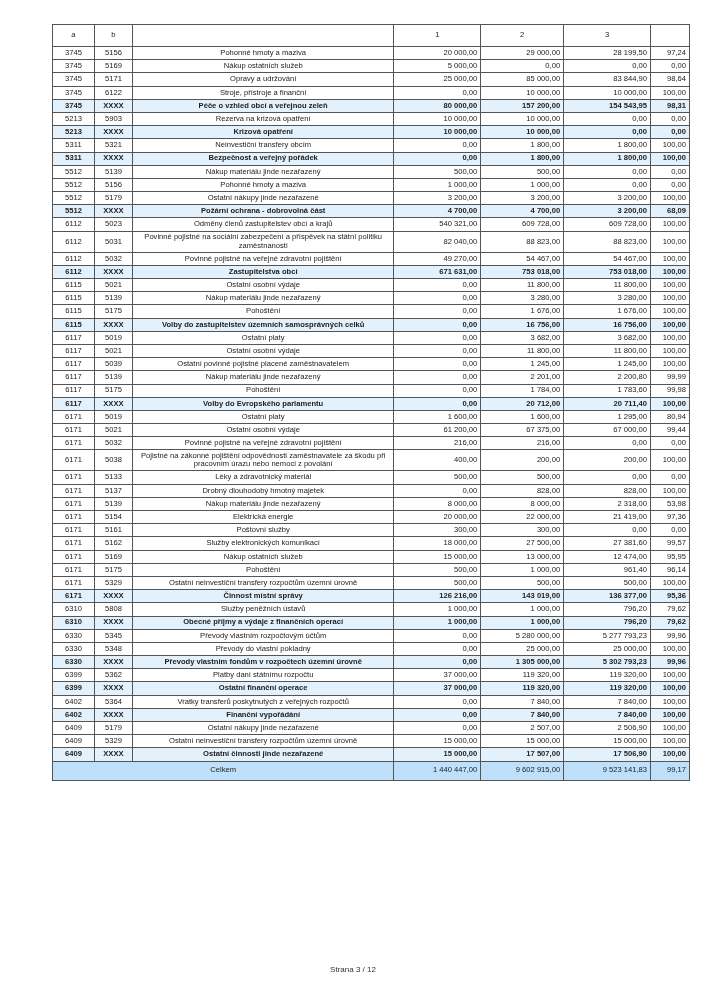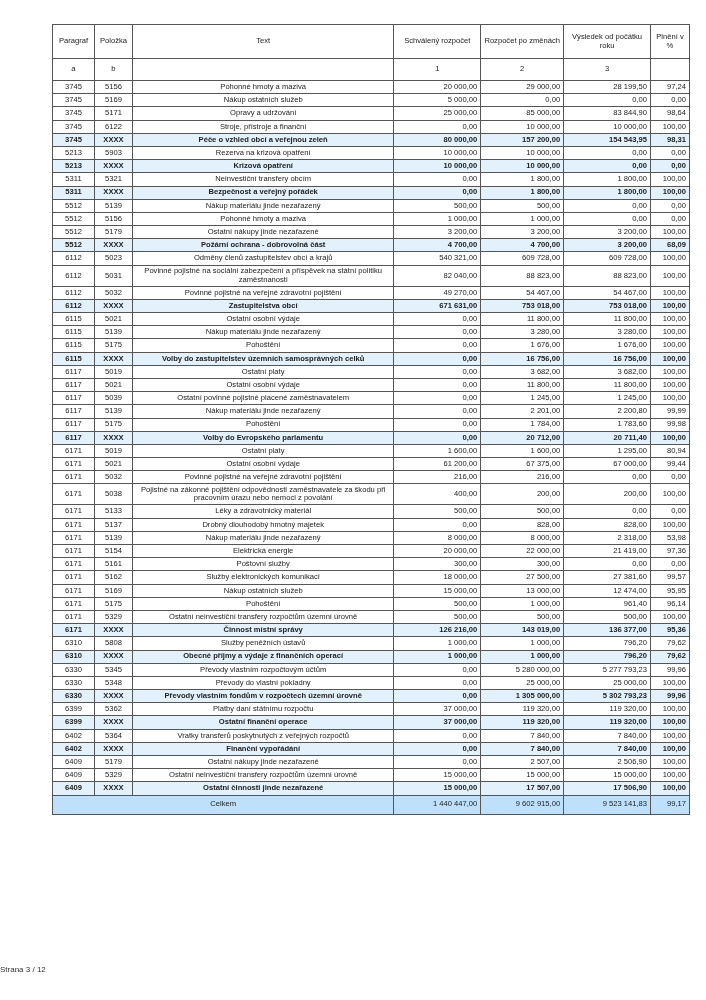--- a/index.html
+++ b/index.html
@@ -9,45 +9,36 @@
   table.budget th { height:33px; text-align:center; font-size:7.6px; }
   tr.letters td { height:21px; text-align:center; }
   td.c { text-align:center; }
   td.r { text-align:right; }
   td.l { text-align:center; }
   col.cp { width:42px; } col.ci { width:38px; } col.ct { width:262px; }
   col.c1 { width:87px; } col.c2 { width:83px; } col.c3 { width:87px; } col.c4 { width:39px; }
   tr.sum td { background:#e3f1fc; font-weight:bold; }
   tr.total td { background:#bfe0fa; font-weight:normal; height:18px; }
   tr.tall td { height:20px; }
-  .footer { position:absolute; top:965px; left:0; width:706px; text-align:left; font-size:8px; color:#333; }
+  .footer { position:absolute; top:965px; left:0; width:706px; text-align:center; font-size:8px; color:#333; }
 </style>
 </head>
 <body>
 
 <table class="budget">
   <colgroup>
     <col class="cp">
       <col class="ci">
       <col class="ct">
       <col class="c1">
       <col class="c2">
       <col class="c3">
       <col class="c4">
   </colgroup>
   <thead>
-    <tr>
-      <th>Paragraf</th>
-      <th>Položka</th>
-      <th>Text</th>
-      <th>Schválený rozpočet</th>
-      <th>Rozpočet po změnách</th>
-      <th>Výsledek od počátku roku</th>
-      <th>Plnění v %</th>
-    </tr>
     <tr class="letters">
       <td>a</td>
       <td>b</td>
       <td></td>
       <td>1</td>
       <td>2</td>
       <td>3</td>
       <td></td>
     </tr>
   </thead>

